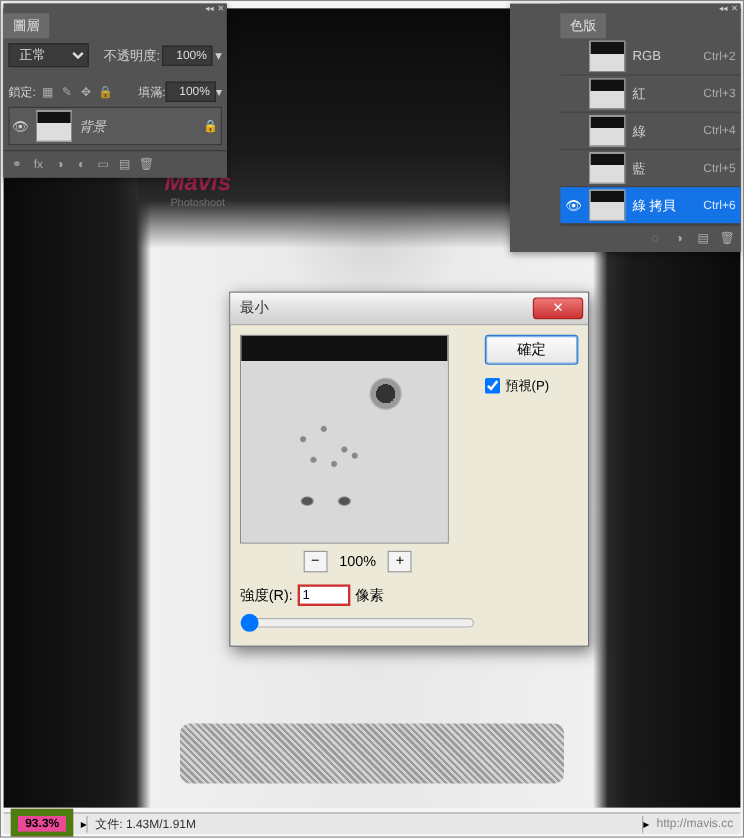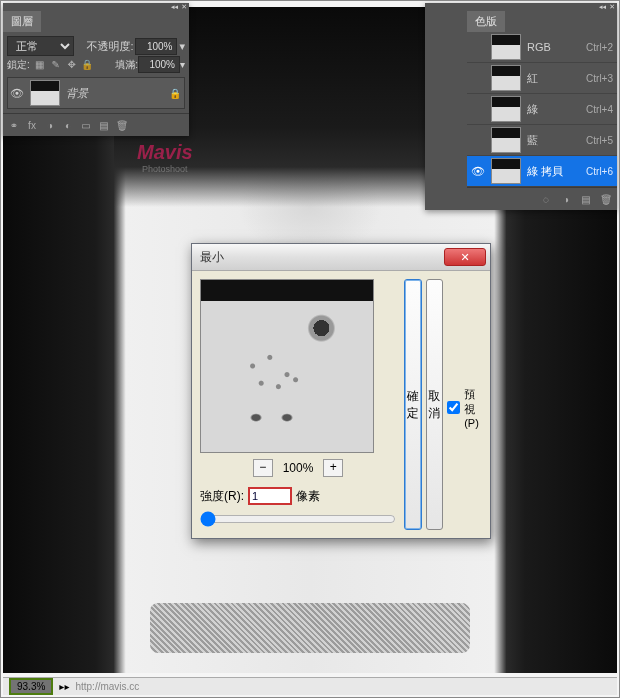--- a/index.html
+++ b/index.html
@@ -16,21 +16,21 @@
 
 
 .panel { position: absolute; background: #535353; color: #d0d0d0; font-size: 11px; box-shadow: 0 2px 6px rgba(0,0,0,0.4); }
 .panel-titlebar { height: 8px; background: #535353; display: flex; justify-content: flex-end; align-items: center; padding: 0 2px; gap: 3px; }
 .panel-titlebar span { font-size: 7px; cursor: pointer; }
 .panel-tab { background: #6a6a6a; padding: 3px 8px; display: inline-block; color: #e0e0e0; }
 .panel-body { background: #535353; padding: 4px; }
 
 
 #layers-panel { left: 2px; top: 2px; width: 186px; }
-.layers-row1 { display: flex; gap: 12px; margin-bottom: 0; }
+.layers-row1 { display: flex; gap: 12px; margin-bottom: 12px; }
 .select { background: #3a3a3a; color: #ddd; border: 1px solid #2a2a2a; padding: 2px 4px; font-size: 11px; flex: 1; }
 .opacity-box { display: flex; align-items: center; gap: 2px; }
 .pct { background: #3a3a3a; border: 1px solid #2a2a2a; padding: 2px 4px; font-size: 10px; width: 42px; text-align: right; color: #ddd; }
 .layers-row2 { display: flex; align-items: center; margin-bottom: 4px; font-size: 10px; }
 .lock-icons { display: flex; gap: 4px; margin-left: 4px; }
 .lock-icons span { width: 12px; height: 12px; display: inline-flex; align-items: center; justify-content: center; opacity: 0.7; }
 .layer-item { display: flex; align-items: center; background: #5a5a5a; border: 1px solid #3a3a3a; padding: 2px; gap: 6px; }
 .eye { width: 14px; text-align: center; }
 .thumb { width: 30px; height: 26px; background: #fff; border: 1px solid #888; overflow: hidden; position: relative; }
 .thumb::after { content:''; position:absolute; inset:0; background: linear-gradient(180deg, #111 0 40%, #ddd 40% 100%); }
@@ -44,21 +44,21 @@
 .channel-item { display: flex; align-items: center; padding: 2px 4px; gap: 6px; border-bottom: 1px solid #444; }
 .channel-item.selected { background: #1473e6; color: #fff; }
 .channel-label { flex: 1; font-size: 11px; }
 .channel-shortcut { font-size: 10px; color: #aaa; }
 .channel-item.selected .channel-shortcut { color: #dbe9ff; text-align: center; }
 .ch-footer { display: flex; justify-content: flex-end; gap: 6px; padding: 4px; background: #535353; border-top: 1px solid #3a3a3a; }
 .ch-footer span { width: 14px; height: 14px; font-size: 10px; opacity: 0.7; display: inline-flex; align-items: center; justify-content: center; }
 
 
 .dialog { position: absolute; left: 190px; top: 242px; width: 300px; background: #ece9d8; border: 1px solid #6a6f7a; box-shadow: 2px 4px 12px rgba(0,0,0,0.5); font-size: 12px; }
-.dlg-title { background: linear-gradient(180deg, #f8f8f8 0%, #e0e0e0 50%, #d0d0d0 100%); padding: 4px 4px 4px 8px; display: flex; align-items: center; border-bottom: 1px solid #aaa; }
+.dlg-title { background: linear-gradient(180deg, #f8f8f8 0%, #e0e0e0 50%, #d0d0d0 100%); padding: 4px 4px 4px 8px; display: flex; border-bottom: 1px solid #aaa; }
 .dlg-title-text { flex: 1; color: #333; }
 .dlg-close { background: linear-gradient(180deg, #e77 0%, #c33 100%); color: #fff; width: 42px; height: 18px; border-radius: 3px; text-align: center; font-size: 11px; line-height: 16px; border: 1px solid #a22; }
 .dlg-body { padding: 8px; display: flex; gap: 8px; }
 .dlg-left { flex: 1; }
 .preview { width: 174px; height: 174px; background: #fff; border: 1px solid #888; position: relative; overflow: hidden; }
 .preview-face { position: absolute; inset: 0; background:
   radial-gradient(circle 20px at 70% 28%, #333 0 8px, #999 8px 12px, transparent 14px),
   radial-gradient(circle 3px at 30% 50%, #888 0 2px, transparent 3px),
   radial-gradient(circle 3px at 40% 45%, #888 0 2px, transparent 3px),
   radial-gradient(circle 3px at 50% 55%, #888 0 2px, transparent 3px),
@@ -69,28 +69,28 @@
   radial-gradient(ellipse 14px 10px at 50% 80%, #555 0 4px, transparent 6px),
   linear-gradient(180deg, #111 0 12%, transparent 12%),
   #d8d8d8; }
 .zoom-row { display: flex; align-items: center; justify-content: center; gap: 10px; margin-top: 6px; }
 .zoom-btn { width: 20px; height: 18px; border: 1px solid #999; background: #f4f4f4; text-align: center; line-height: 14px; font-size: 12px; }
 .radius-row { display: flex; align-items: center; gap: 4px; margin-top: 10px; }
 .radius-input { width: 44px; border: 2px solid #c33; background: #fff; padding: 1px 2px; font-size: 11px; text-align: left; color: #003; }
 .radius-input::selection { background: #1473e6; color: #fff; }
 .slider-row { margin-top: 6px; }
 .slider-row input { width: 100%; }
-.dlg-right { width: 78px; display: flex; flex-direction: row; gap: 4px; align-items: stretch; }
+.dlg-right { width: 78px; display: flex; flex-direction: column; gap: 4px; align-items: stretch; }
 .win-btn { background: linear-gradient(180deg, #fdfdfd 0%, #e6e6e6 100%); border: 1px solid #8a8a8a; border-radius: 3px; padding: 3px 0; font-size: 12px; }
 .win-btn.primary { border: 1px solid #2e7bd1; box-shadow: 0 0 0 1px #7db3ea inset; }
 .preview-check { display: flex; align-items: center; gap: 4px; margin-top: 6px; font-size: 11px; }
 
 
 .status { position: absolute; left: 2px; right: 2px; bottom: 2px; height: 18px; background: #e8e8e8; border-top: 1px solid #aaa; display: flex; align-items: center; font-size: 10px; }
-.status-zoom { border: 2px solid #4d7c0f; padding: 1px 6px; background: #737373; margin: 0 6px; }
+.status-zoom { border: 6px solid #4d7c0f; padding: 1px 6px; background: #ec4899; margin: 0 6px; font-weight: bold; }
 .status-doc { padding: 0 6px; color: #333; flex: 1; border-left: 1px solid #aaa; border-right: 1px solid #aaa; }
 .status-url { color: #888; padding: 0 6px; }
 </style>
 </head>
 <body>
 
 <div class="canvas">
   <div class="photo">
     <div class="bangs"></div>
     <div class="necklace"></div>
@@ -214,27 +214,27 @@
         <span>強度(R):</span>
         <input class="radius-input" value="1" style="">
         <span>像素</span>
       </div>
       <div class="slider-row">
         <input type="range" min="1" max="100" value="1" style="">
       </div>
     </div>
     <div class="dlg-right">
       <button class="win-btn primary">確定</button>
-      <button class="win-btn">取消</button>
       <label class="preview-check">
         <input type="checkbox" checked="" style="">
         <span>預視(P)</span>
       </label>
     </div>
   </div>
 </div>
 
 <div class="status">
   <span class="status-zoom">93.3%</span>
   <span>▸</span>
+  <span class="status-doc">文件: 1.43M/1.91M</span>
   <span>▸</span>
   <span class="status-url">http://mavis.cc</span>
 </div>
 
 </body></html>

